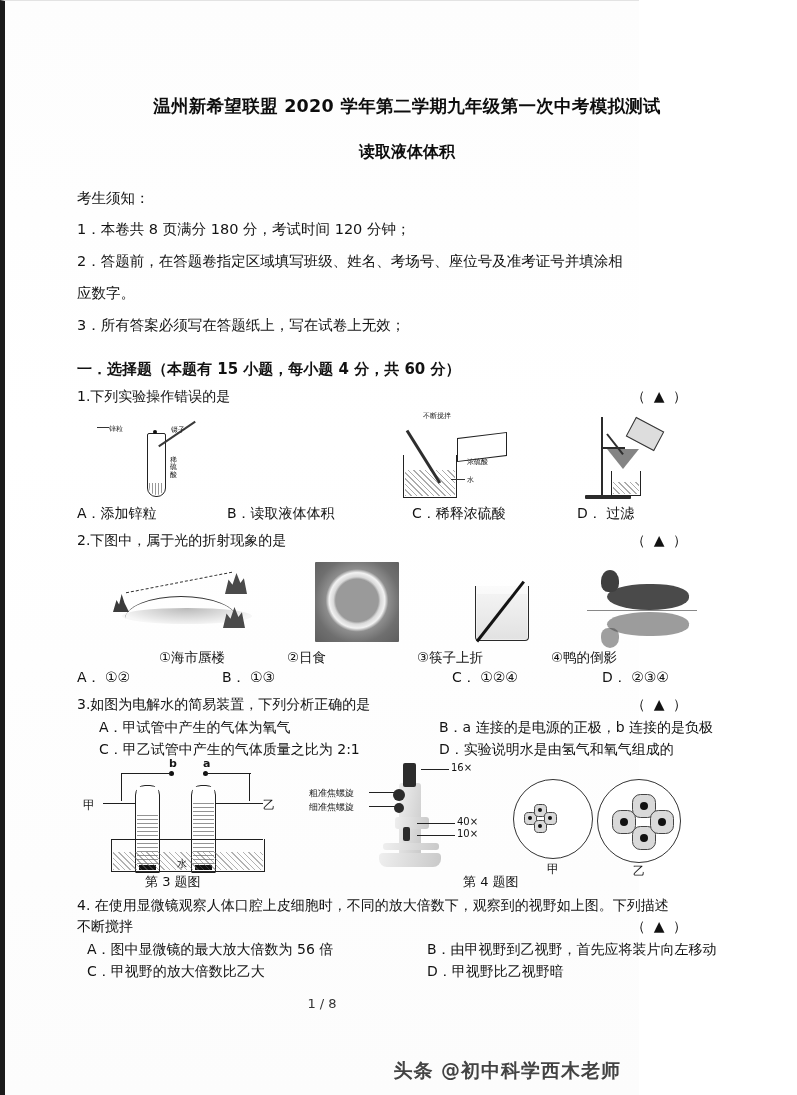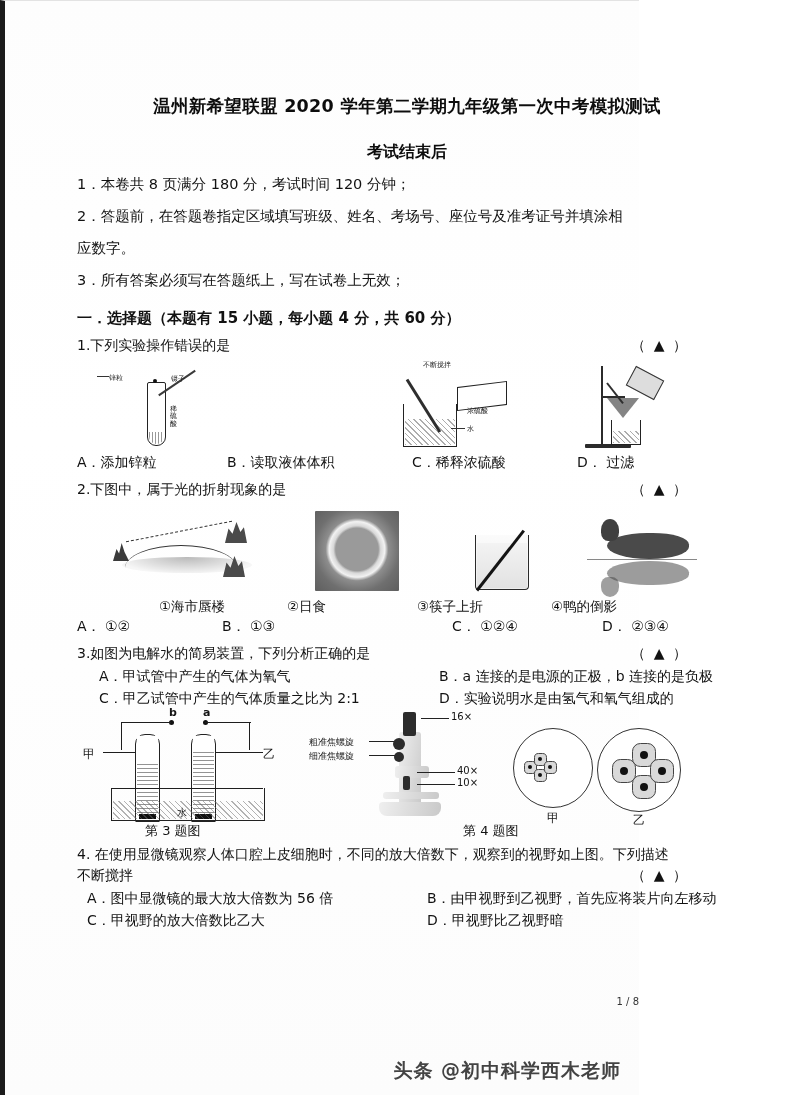--- a/index.html
+++ b/index.html
@@ -25,21 +25,21 @@
   .title{
     text-align:center;font-weight:bold;font-size:17.5px;
     letter-spacing:.3px;margin-top:93px;color:#0d0d0d;
     font-family:"DejaVu Sans","Liberation Sans",sans-serif;
   }
   .subtitle{
     text-align:center;font-weight:bold;font-size:16px;margin-top:24px;color:#0d0d0d;
   }
   .notice-title{font-size:14.5px;margin-top:26px;}
   .notice-line{font-size:14.5px;margin-top:11px;line-height:1.45;}
-  .sec-head{font-weight:bold;font-size:15px;margin-top:18px;}
+  .sec-head{font-weight:bold;font-size:15px;margin-top:24px;}
 
   
   .q{font-size:14px;margin-top:7px;line-height:1.5;position:relative;}
   .q-row{display:flex;justify-content:space-between;align-items:flex-start;text-align:right;}
   .blank{font-size:14px;white-space:nowrap;letter-spacing:2px;}
   .opts2{display:flex;font-size:14px;margin-top:4px;}
   .opts2 > div:first-child{width:340px;}
 
   
   .fig1{height:92px;position:relative;margin-top:4px;}
@@ -96,35 +96,36 @@
   .scope-dark{position:absolute;background:#2c2c2c;border-radius:2px;}
   .lead{position:absolute;height:0;border-top:1px solid #222;}
   .magl{position:absolute;font-size:10px;color:#111;}
   .fov{position:absolute;border:1.3px solid #333;border-radius:50%;background:#fff;}
   .cellA{position:absolute;background:#d9d9d9;border:1px solid #444;border-radius:35%;}
   .nuc{position:absolute;background:#111;border-radius:50%;}
   .fovlabel{position:absolute;font-size:12px;}
   .zh-lbl{position:absolute;font-size:9px;color:#151515;white-space:nowrap;}
 
   
-  .pagenum{position:absolute;left:0;right:0;top:995px;text-align:right;font-size:10px;color:#333;}
+  .pagenum{position:absolute;left:0;right:0;top:995px;text-align:center;font-size:13px;color:#333;}
   .watermark{
     position:absolute;right:18px;top:1057px;font-size:19px;font-weight:bold;
     color:#2a2a2a;letter-spacing:1px;opacity:.88;
   }
 </style>
 </head>
 <body>
 
 <div class="page">
   <div class="paper">
 
     <div class="title">温州新希望联盟 2020 学年第二学期九年级第一次中考模拟测试</div>
-    <div class="subtitle">考试结束后</div>
-
+    <div class="subtitle">读取液体体积</div>
+
+    <div class="notice-title">考生须知：</div>
     <div class="notice-line">1．本卷共 8 页满分 180 分，考试时间 120 分钟；</div>
     <div class="notice-line">2．答题前，在答题卷指定区域填写班级、姓名、考场号、座位号及准考证号并填涂相</div>
     <div class="notice-line">应数字。</div>
     <div class="notice-line">3．所有答案必须写在答题纸上，写在试卷上无效；</div>
 
     <div class="sec-head">一．选择题（本题有 15 小题，每小题 4 分，共 60 分）</div>
 
     <div class="q">
       <div class="q-row">
         <span>

